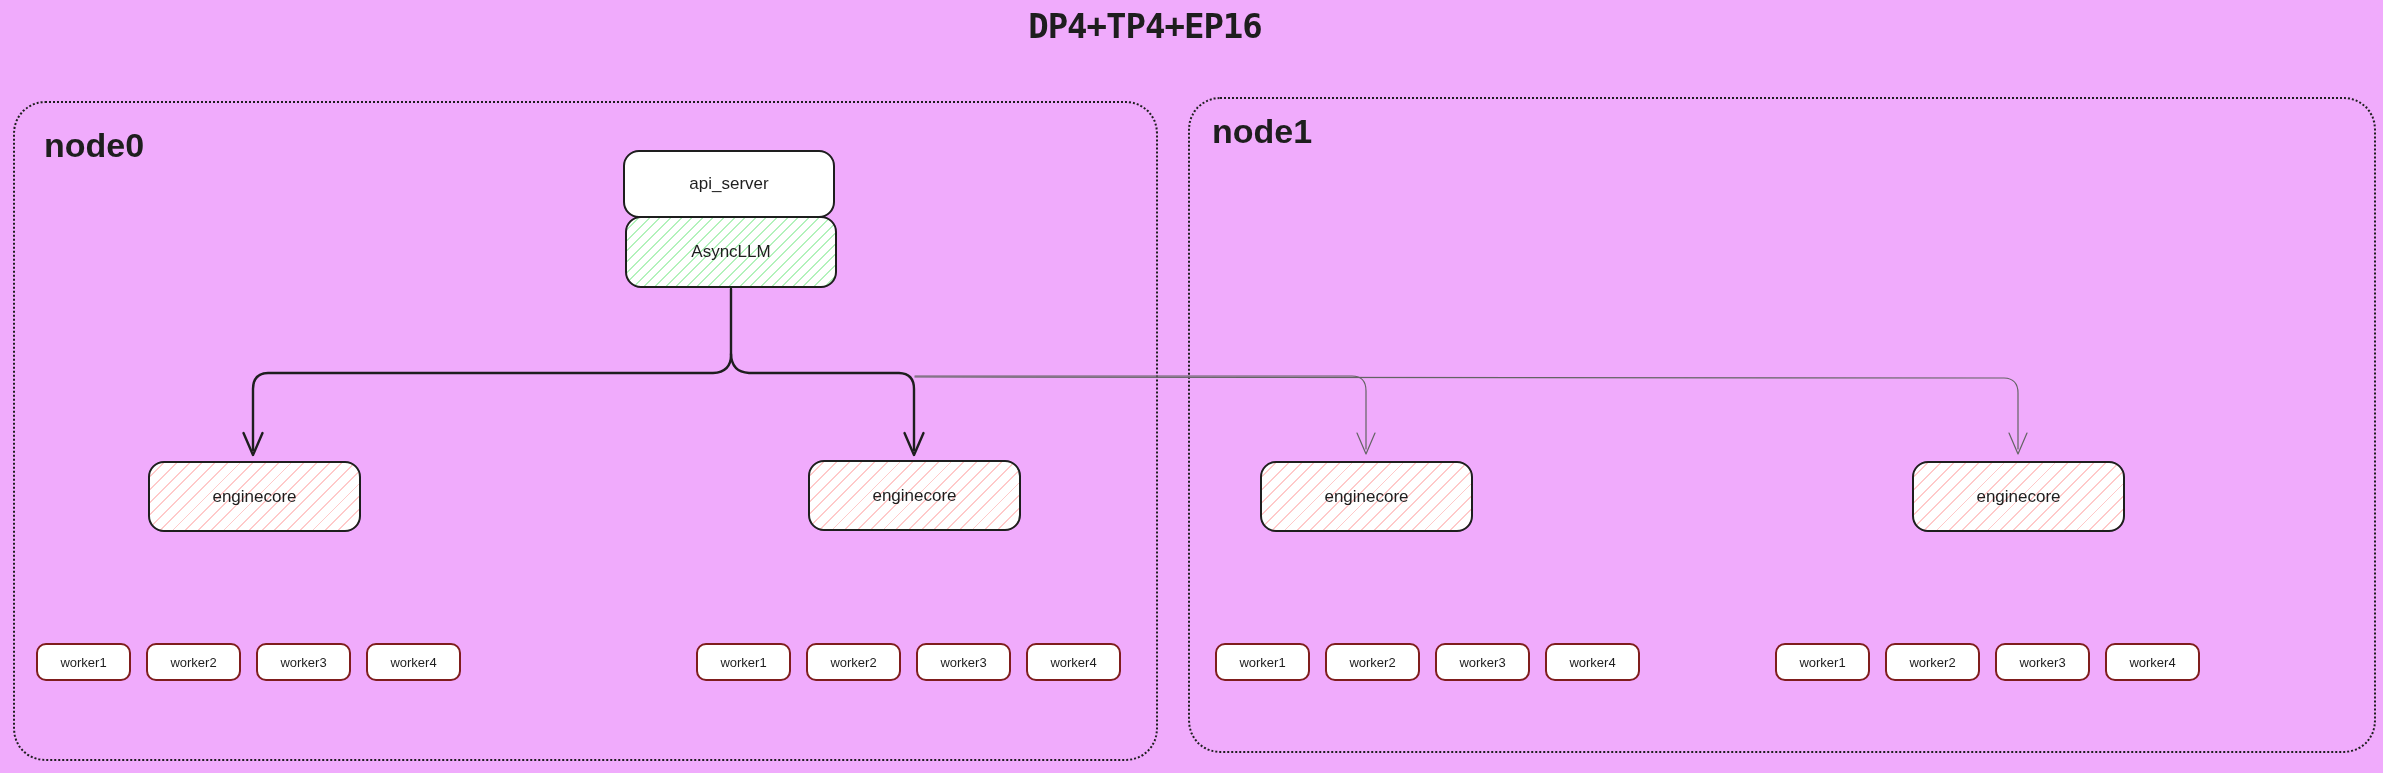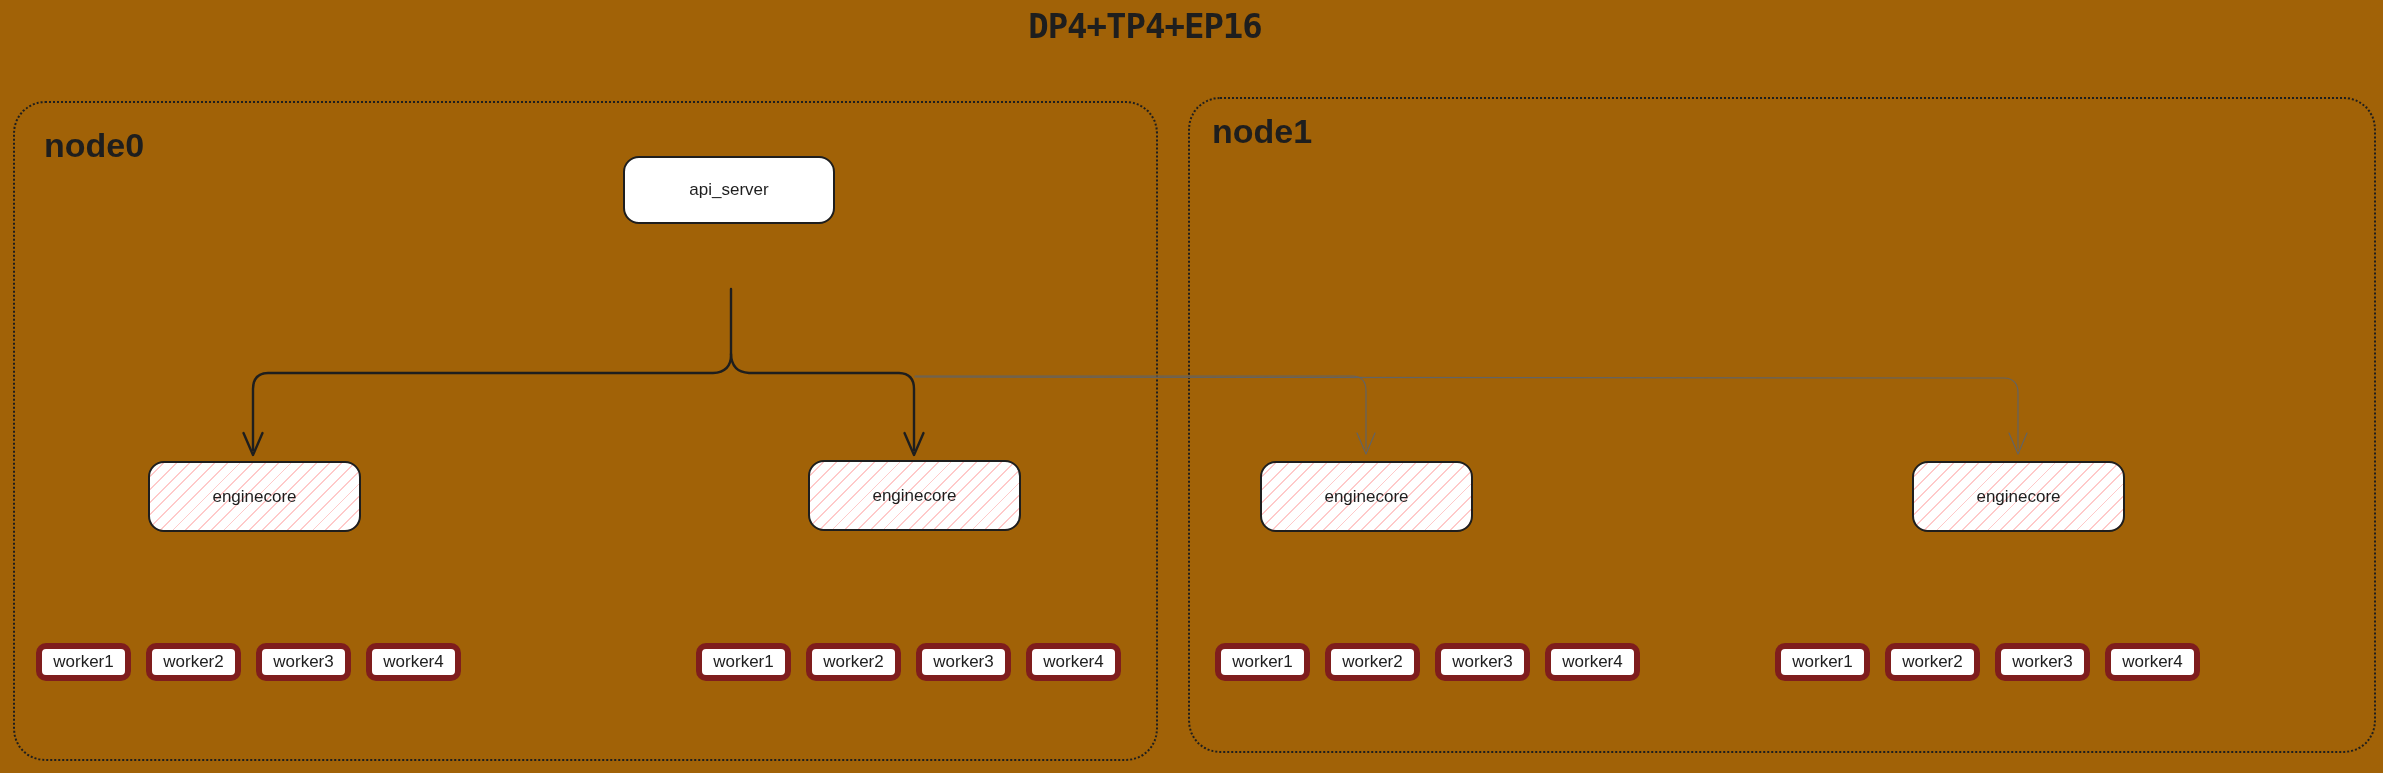--- a/index.html
+++ b/index.html
@@ -1,20 +1,20 @@
 <!DOCTYPE html>
 <html><head>
 <meta charset="utf-8">
 <style>
   html, body { margin: 0; padding: 0; background: #ffffff; }
   .canvas {
     position: relative;
     width: 2383px;
     height: 773px;
-    background: #a16207;
+    background: #f0abfc;
     font-family: "Liberation Sans", sans-serif;
     color: #1e1e1e;
     overflow: hidden;
   }
   .diagram-title {
     position: absolute;
     left: 1015px; top: 6px; width: 260px;
     text-align: center;
     font-family: "DejaVu Sans Mono", monospace;
     font-weight: 700;
@@ -59,39 +59,39 @@
     background-color: #ffffff;
     background-image: repeating-linear-gradient(135deg,
       #b2f2bb 0px, #b2f2bb 1.4px, transparent 1.4px, transparent 7.5px);
   }
   .hatch-red {
     background-color: #ffffff;
     background-image: repeating-linear-gradient(135deg,
       #ffc9c9 0px, #ffc9c9 1.3px, transparent 1.3px, transparent 9px);
     border-radius: 16px;
   }
-  .api-server { left: 623px; top: 150px; width: 212px; height: 68px; z-index: 3; margin-top: 6px; }
+  .api-server { left: 623px; top: 150px; width: 212px; height: 68px; z-index: 3; }
   .asyncllm   { left: 625px; top: 216px; width: 212px; height: 72px; }
   .enginecore { top: 461px; width: 213px; height: 71px; }
   .ec1 { left: 148px; }
   .ec2 { left: 808px; top: 460px; }
   .ec3 { left: 1260px; }
   .ec4 { left: 1912px; }
   .worker {
     position: absolute;
     top: 643px;
     width: 95px; height: 38px;
     box-sizing: border-box;
-    border: 6px solid #7f1d1d;
+    border: 2px solid #7f1d1d;
     border-radius: 10px;
     background: #ffffff;
     display: flex;
     align-items: center;
     justify-content: center;
-    font-size: 17px;
+    font-size: 13px;
     color: #1e1e1e;
     z-index: 2;
   }
   .connectors {
     position: absolute;
     left: 0; top: 0;
     width: 2383px; height: 773px;
     z-index: 1;
     pointer-events: none;
   }
@@ -130,20 +130,23 @@
     <path class="thick" d="M904.5 433 L914 455 L923.5 433"></path>
     <path class="thin" d="M915 376 L1352 376 Q1366 376 1366 391 L1366 449"></path>
     <path class="thin" d="M1357 433 L1366 454 L1375 433"></path>
     <path class="thin" d="M915 377 L2004 378 Q2018 378.5 2018 393 L2018 449"></path>
     <path class="thin" d="M2009 433 L2018 454 L2027 433"></path>
   </svg>
 
   <div class="shape api-server">
     <span>api_server</span>
   </div>
+  <div class="shape hatch-green asyncllm">
+    <span>AsyncLLM</span>
+  </div>
 
   <div class="shape hatch-red enginecore ec1">
     <span>enginecore</span>
   </div>
   <div class="shape hatch-red enginecore ec2">
     <span>enginecore</span>
   </div>
   <div class="shape hatch-red enginecore ec3">
     <span>enginecore</span>
   </div>

